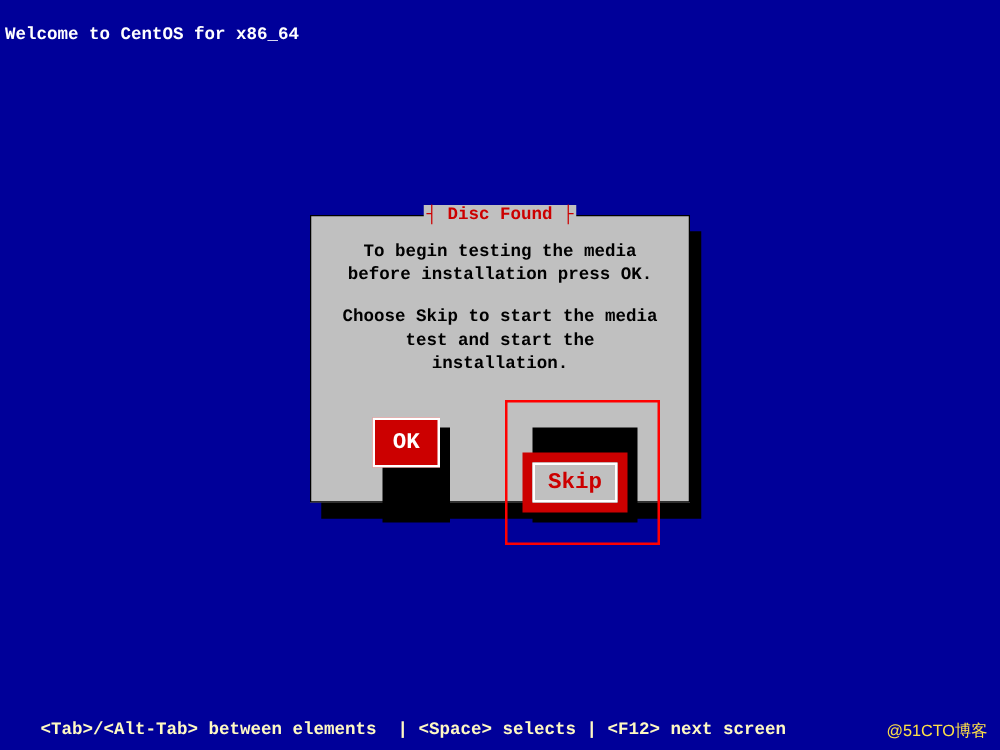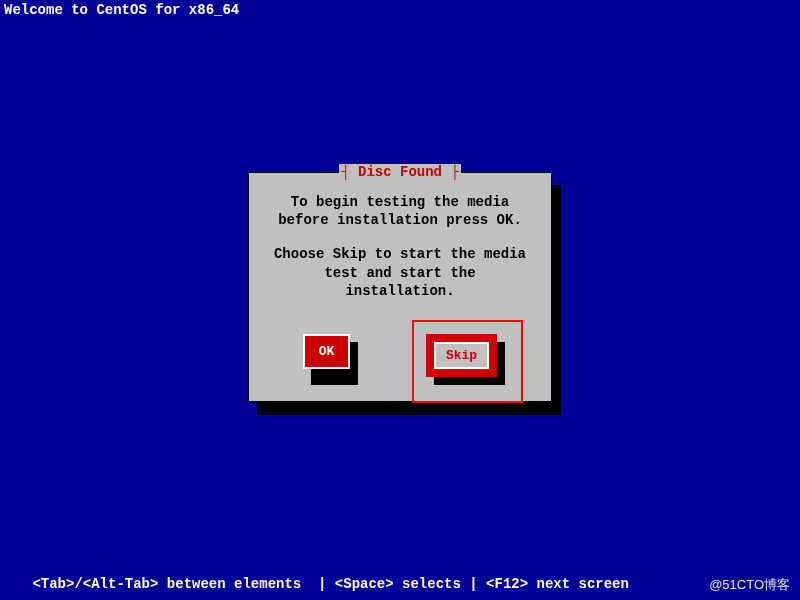--- a/index.html
+++ b/index.html
@@ -13,21 +13,21 @@
       background-color: #000099;
       font-family: "Courier New", monospace;
       font-size: 14px;
       color: #ffffff;
       position: relative;
       overflow: hidden;
       font-weight: bold;
     }
     .header {
       position: absolute;
-      top: 2px;
+      top: 20px;
       left: 4px;
       color: #ffffff;
     }
     .dialog-shadow {
       position: absolute;
       left: 257px;
       top: 185px;
       width: 304px;
       height: 230px;
       background-color: #000000;
@@ -84,35 +84,36 @@
       background-color: #000000;
     }
     .btn {
       position: relative;
       background-color: #cc0000;
       border: 2px solid #ffffff;
       color: #ffffff;
       padding: 8px 14px;
       cursor: pointer;
       font-family: "Courier New", monospace;
-      font-size: 13px;
+      font-size: 18px;
       font-weight: bold;
     }
     .selection-outline {
       position: absolute;
       left: -14px;
       top: -14px;
       right: -26px;
       bottom: -26px;
       border: 2px solid #ff0000;
       pointer-events: none;
     }
     .skip-wrap .btn {
       padding: 0;
       border: 2px solid #cc0000;
+      margin-top: 28px;
     }
     .skip-mid {
       border: 6px solid #cc0000;
       background-color: #cc0000;
     }
     .skip-inner {
       background-color: #c0c0c0;
       border: 2px solid #ffffff;
       padding: 4px 10px;
       color: #cc0000;
@@ -121,21 +122,21 @@
       position: absolute;
       bottom: 8px;
       left: 24px;
       color: #fef9c3;
       white-space: pre;
     }
     .watermark {
       position: absolute;
       bottom: 6px;
       right: 10px;
-      color: #e5e5e5;
+      color: #fde047;
       font-size: 13px;
       font-family: sans-serif;
       font-weight: normal;
     }
   </style>
 </head>
 <body>
 
 <div class="header">Welcome to CentOS for x86_64</div>
 

